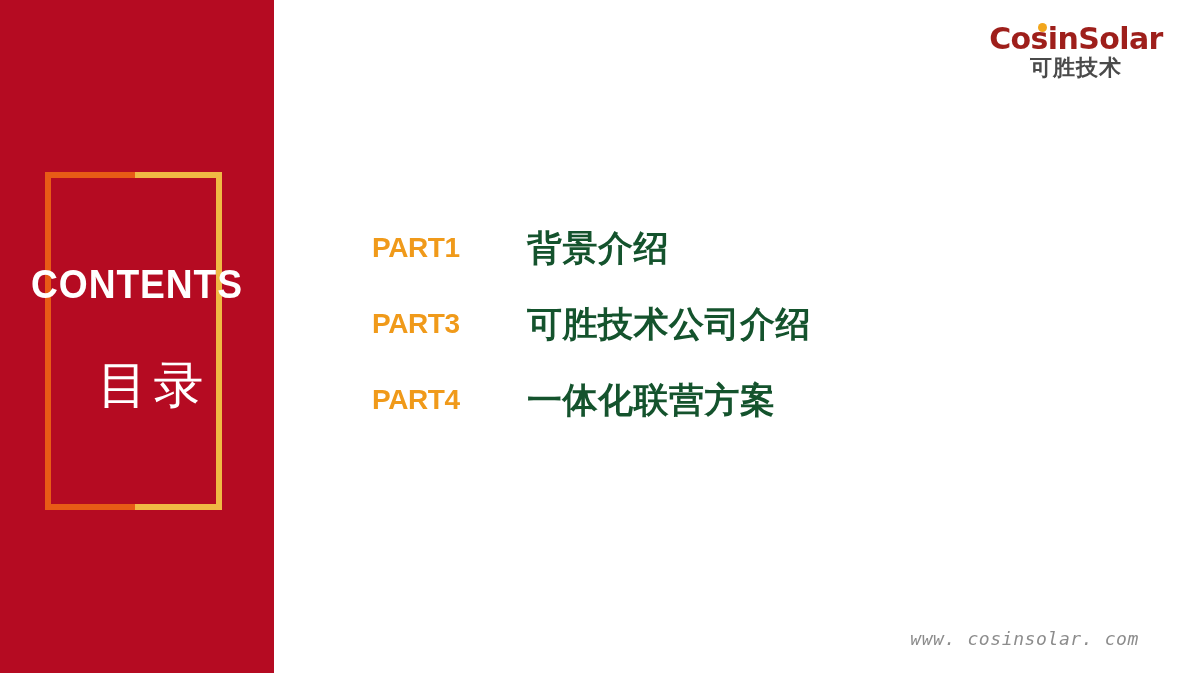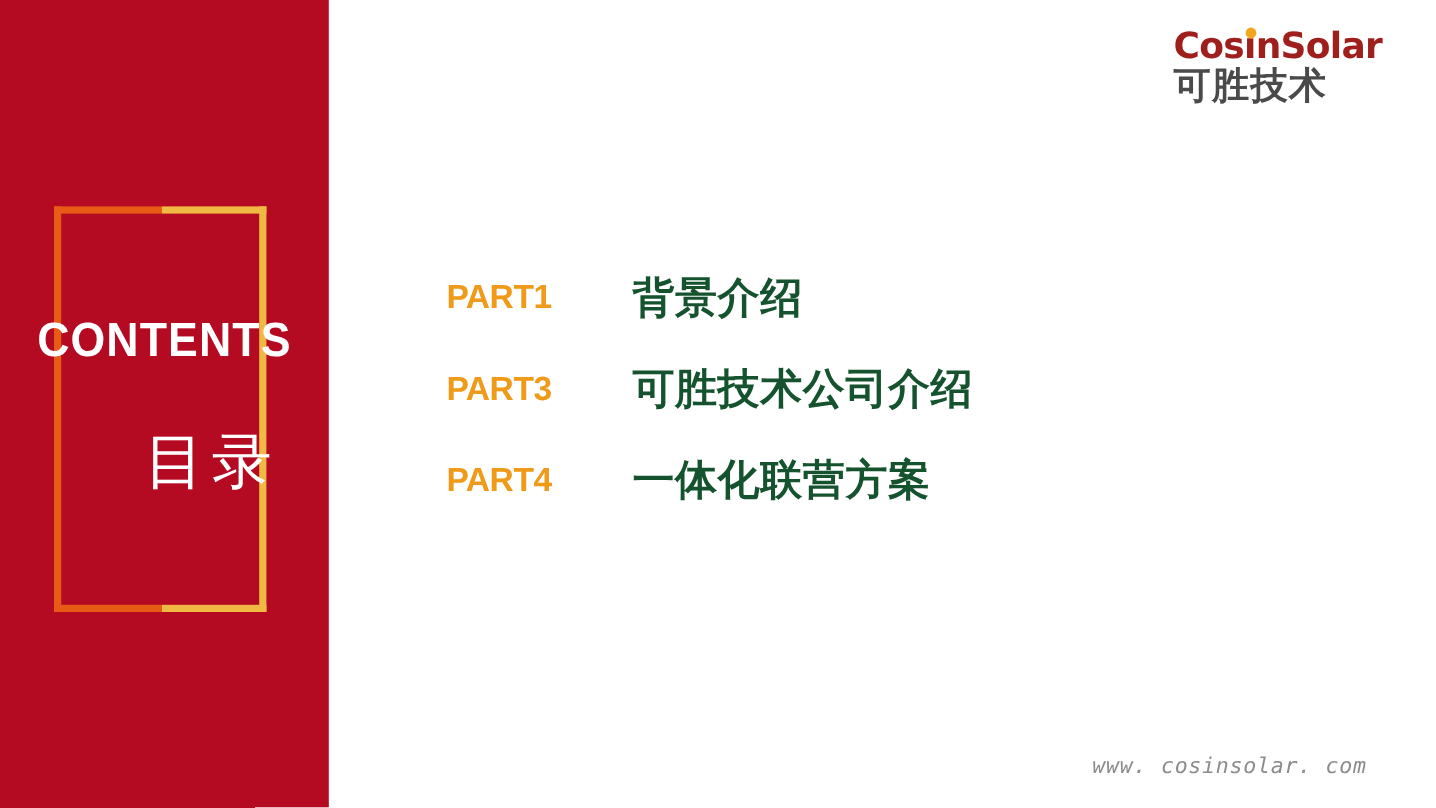--- a/index.html
+++ b/index.html
@@ -22,21 +22,21 @@
     background: #ffffff;
   }
 
   
   #logo {
     position: absolute;
     left: 978px;
     top: 24px;
     width: 196px;
     height: 68px;
-    text-align: left;
+    text-align: center;
     line-height: 1;
     user-select: none;
   }
   #logo-wordmark {
     position: relative;
     display: block;
     font-family: "DejaVu Sans", sans-serif;
     font-size: 30px;
     font-weight: bold;
     letter-spacing: -0.6px;
@@ -50,21 +50,21 @@
     top: -1px;
     width: 9px;
     height: 9px;
     border-radius: 50%;
     background: #F2A61C;
   }
   #logo-cn {
     display: block;
     margin-top: 3px;
     font-family: "DejaVu Sans", sans-serif;
-    font-size: 31px;
+    font-size: 22px;
     font-weight: bold;
     letter-spacing: 1px;
     color: #4A4A4A;
     white-space: nowrap;
   }
 
   
   #red-panel {
     position: absolute;
     left: 0;
@@ -126,21 +126,20 @@
     top: 352px;
     width: 301px;
     text-align: center;
     color: #FFFFFF;
     font-family: Liberation Serif, serif;
     font-size: 50px;
     font-weight: normal;
     letter-spacing: 6px;
     text-indent: 6px;
     white-space: nowrap;
-    padding-left: 23px;
   }
 
   
   #agenda {
     position: absolute;
     left: 372px;
     top: 210px;
     width: 790px;
   }
   .agenda-row {

